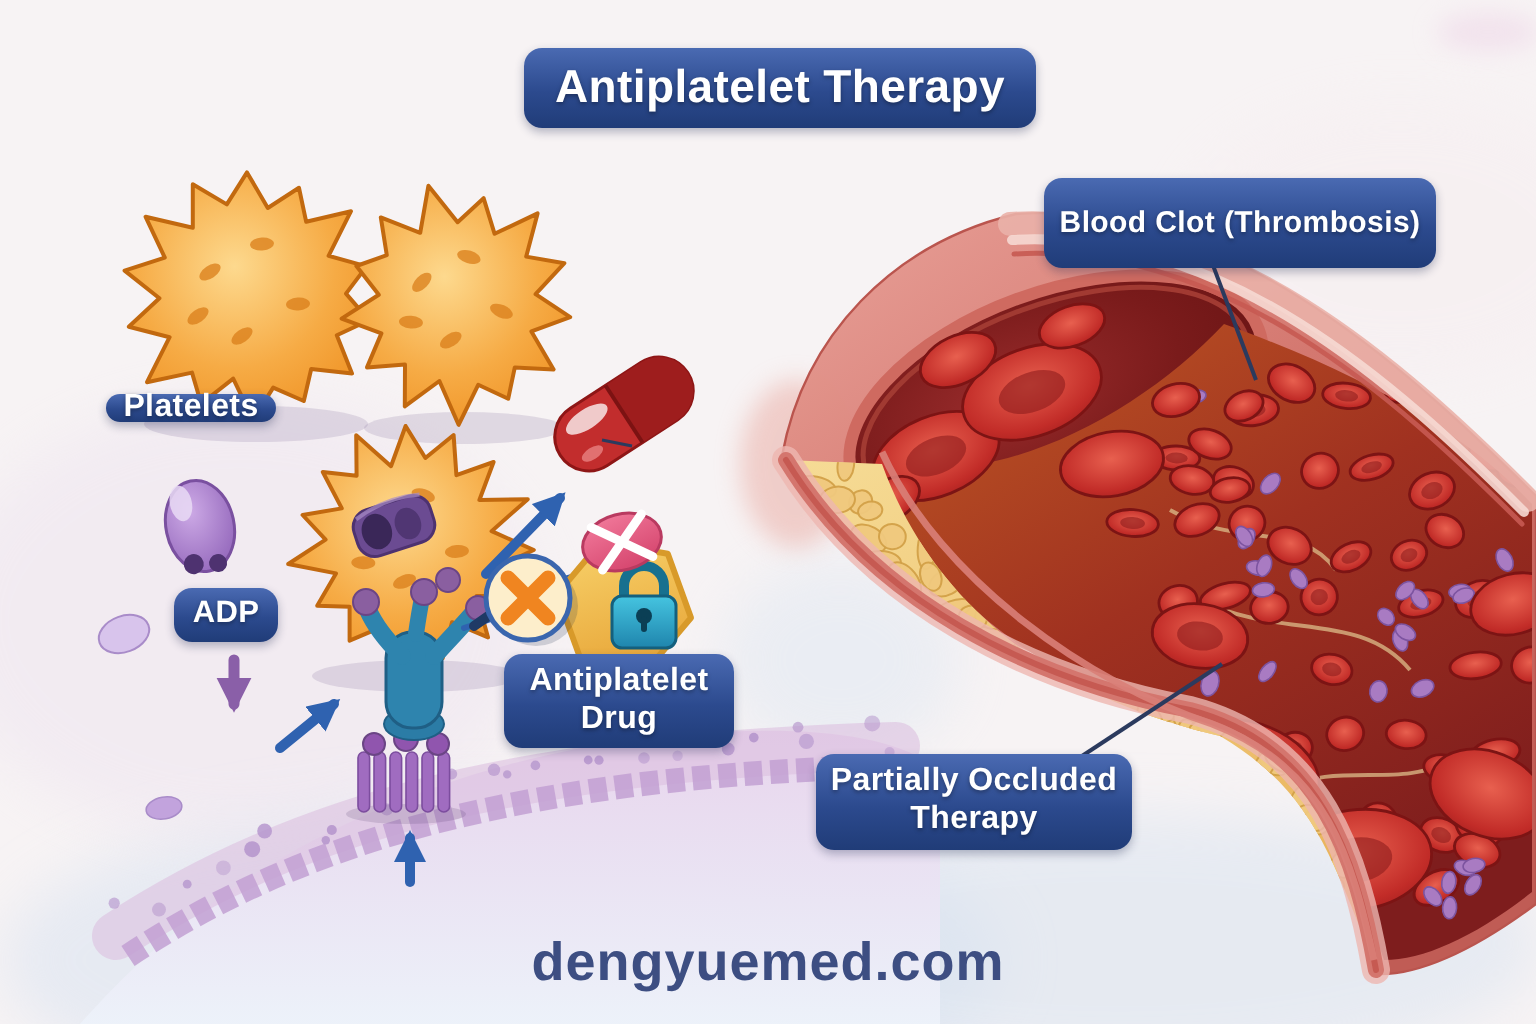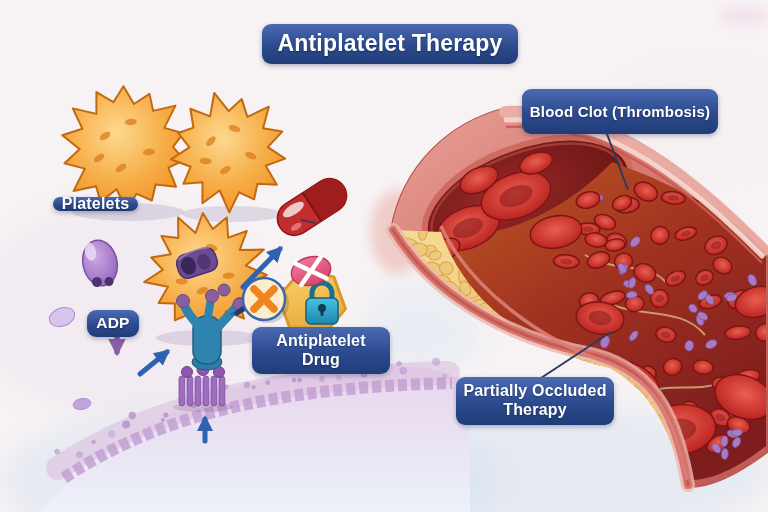--- a/index.html
+++ b/index.html
@@ -457,31 +457,32 @@
     <path d="M 601,118 L 628,190" stroke="#2b3a5e" stroke-width="2" fill="none"></path>
     <path d="M 541,378 L 611,332" stroke="#2b3a5e" stroke-width="2" fill="none"></path>
     <path d="M 301,220 L 316,223" stroke="#2b3a5e" stroke-width="1.5" fill="none"></path>
   </g>
 </svg>
 
 <div class="lbl" style="left:262px;top:24px;width:256px;height:40px;font-size:23px;text-align:center;">Antiplatelet Therapy</div>
 
 <div class="lbl" style="left:53px;top:197px;width:85px;height:14px;font-size:16px;">Platelets</div>
 
-<div class="lbl" style="left:87px;top:294px;width:52px;height:27px;font-size:15.5px;margin-top:16px;">ADP</div>
-
-
-
-<div class="lbl" style="left:252px;top:327px;width:138px;height:47px;font-size:16px;">
+<div class="lbl" style="left:87px;top:294px;width:52px;height:27px;font-size:15.5px;">ADP</div>
+
+
+
+<div class="lbl" style="left:252px;top:327px;width:115px;height:47px;font-size:16px;">
   <span>Antiplatelet</span>
   <span>Drug</span>
 </div>
 
 
 <div class="lbl" style="left:522px;top:89px;width:196px;height:45px;font-size:15px;">Blood Clot (Thrombosis)</div>
 
-<div class="lbl" style="left:408px;top:377px;width:158px;height:48px;font-size:16px;margin-left:48px;">
+<div class="lbl" style="left:408px;top:377px;width:158px;height:48px;font-size:16px;">
   <span>Partially Occluded</span>
   <span>Therapy</span>
 </div>
 
+<div class="watermark">dengyuemed.com</div>
 
 </div>
 
 </body></html>

